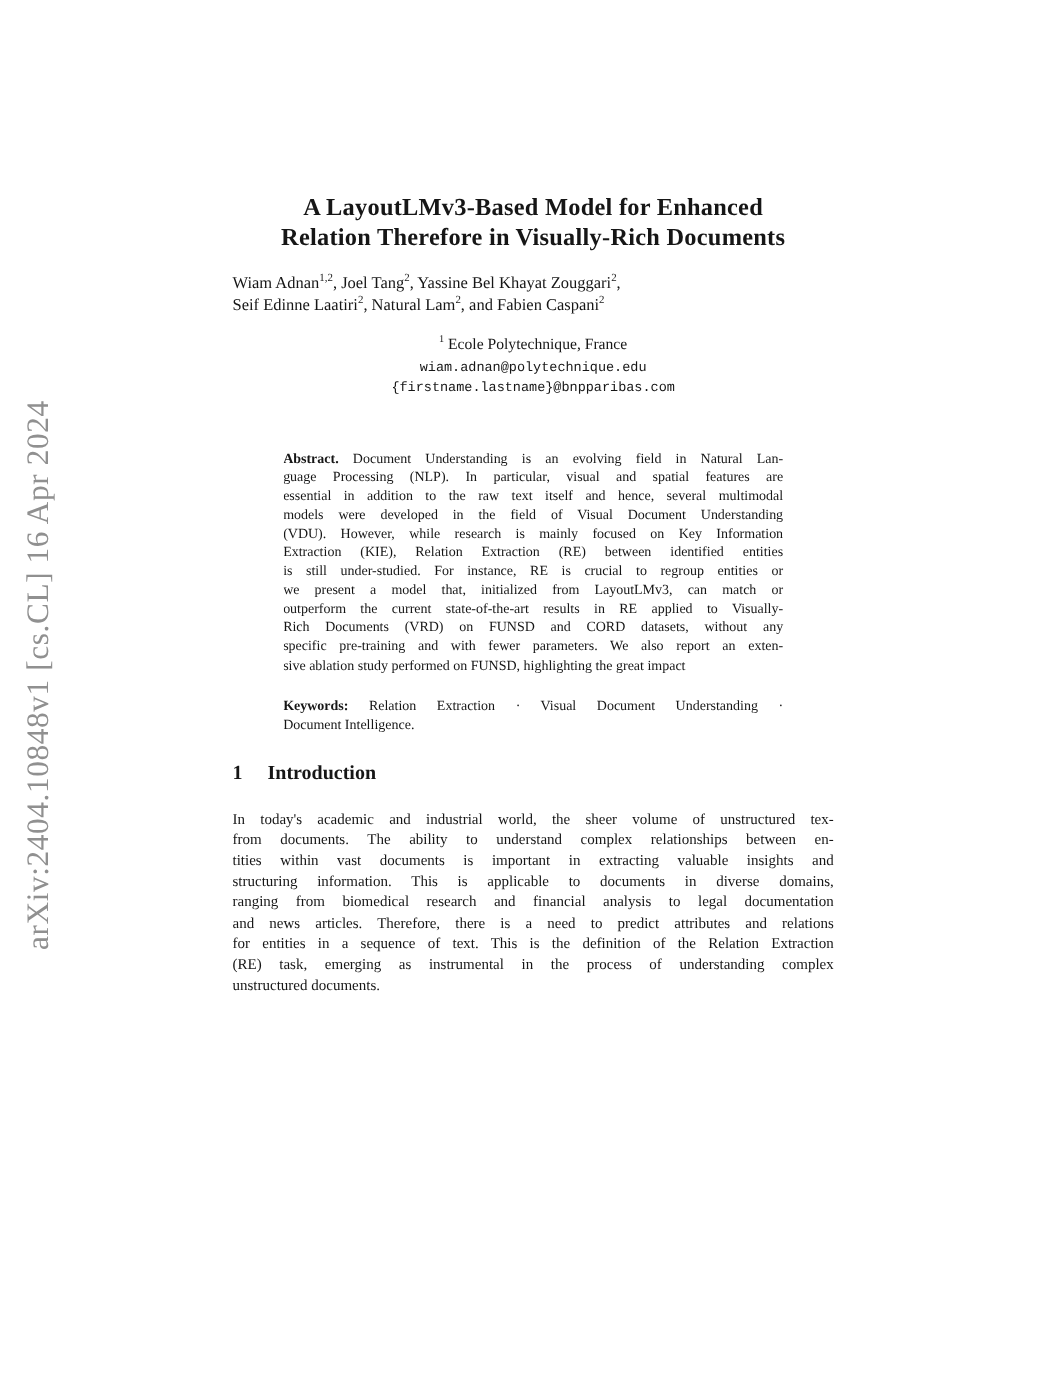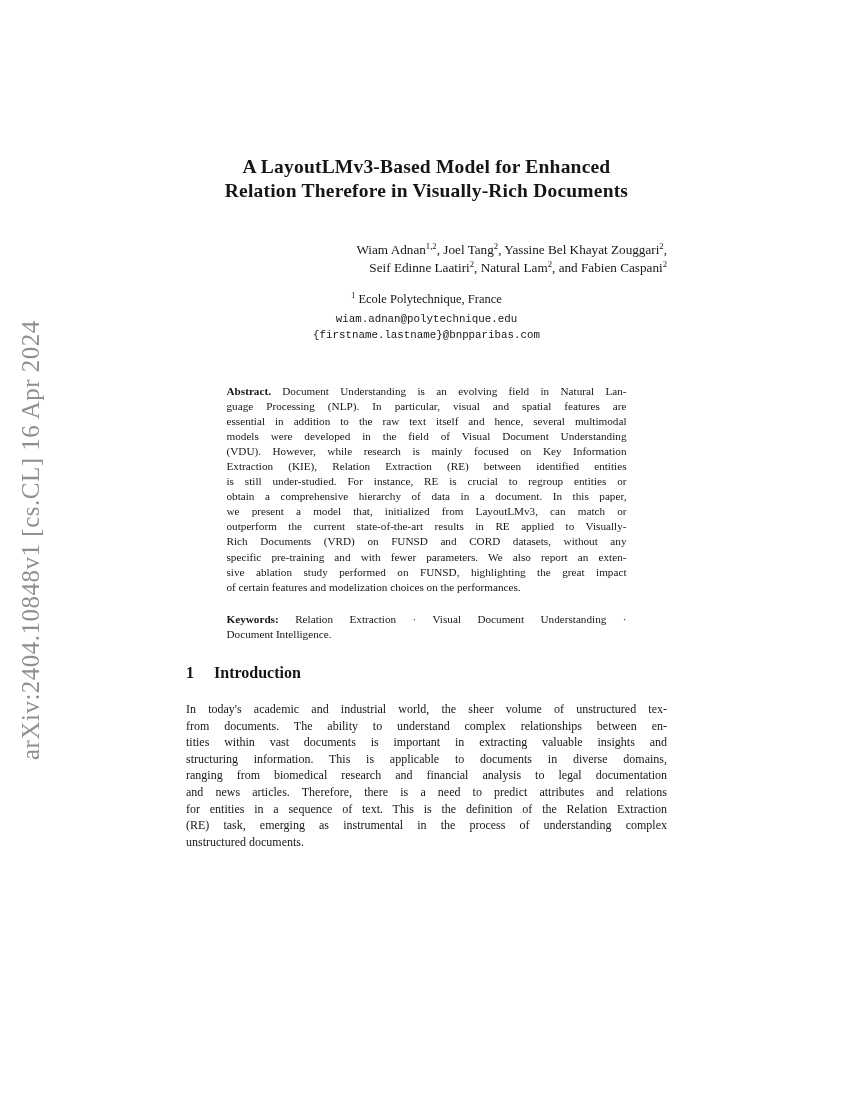--- a/index.html
+++ b/index.html
@@ -36,22 +36,22 @@
   }
   .title-block { margin-top: 155px; }
   .title-line {
     text-align: center;
     font-weight: bold;
     font-size: 19.5px;
     line-height: 24px;
     letter-spacing: 0.2px;
   }
   .authors-block {
-    margin-top: 38px;
-    text-align: right;
+    margin-top: 14px;
+    text-align: left;
     font-size: 13.2px;
     line-height: 17.5px;
   }
   sup { font-size: 66%; line-height: 0; vertical-align: super; }
   .affil-block {
     margin-top: 16px;
     text-align: center;
     font-size: 12.5px;
     line-height: 15.5px;
   }
@@ -118,27 +118,25 @@
     <div class="abstract-block">
       <div class="line"><b>Abstract.</b> <span>Document Understanding is an evolving field in Natural Lan-</span></div>
       <div class="flush-last">
 
       <div class="line">guage Processing (NLP). In particular, visual and spatial features are</div>
           <div class="line">essential in addition to the raw text itself and hence, several multimodal</div>
           <div class="line">models were developed in the field of Visual Document Understanding</div>
           <div class="line">(VDU). However, while research is mainly focused on Key Information</div>
           <div class="line">Extraction (KIE), Relation Extraction (RE) between identified entities</div>
           <div class="line">is still under-studied. For instance, RE is crucial to regroup entities or</div>
-          <div class="line">obtain a comprehensive hierarchy of data in a document. In this paper,</div>
           <div class="line">we present a model that, initialized from LayoutLMv3, can match or</div>
           <div class="line">outperform the current state-of-the-art results in RE applied to Visually-</div>
           <div class="line">Rich Documents (VRD) on FUNSD and CORD datasets, without any</div>
           <div class="line">specific pre-training and with fewer parameters. We also report an exten-</div>
           <div class="line">sive ablation study performed on FUNSD, highlighting the great impact</div>
-          <div class="line">of certain features and modelization choices on the performances.</div>
         </div>
     </div>
 
     <div class="keywords-block">
       <div class="line"><b>Keywords:</b> <span>Relation Extraction · Visual Document Understanding ·</span></div>
       <div class="flush-last">
 
       <div class="line">Document Intelligence.</div>
         </div>
     </div>

